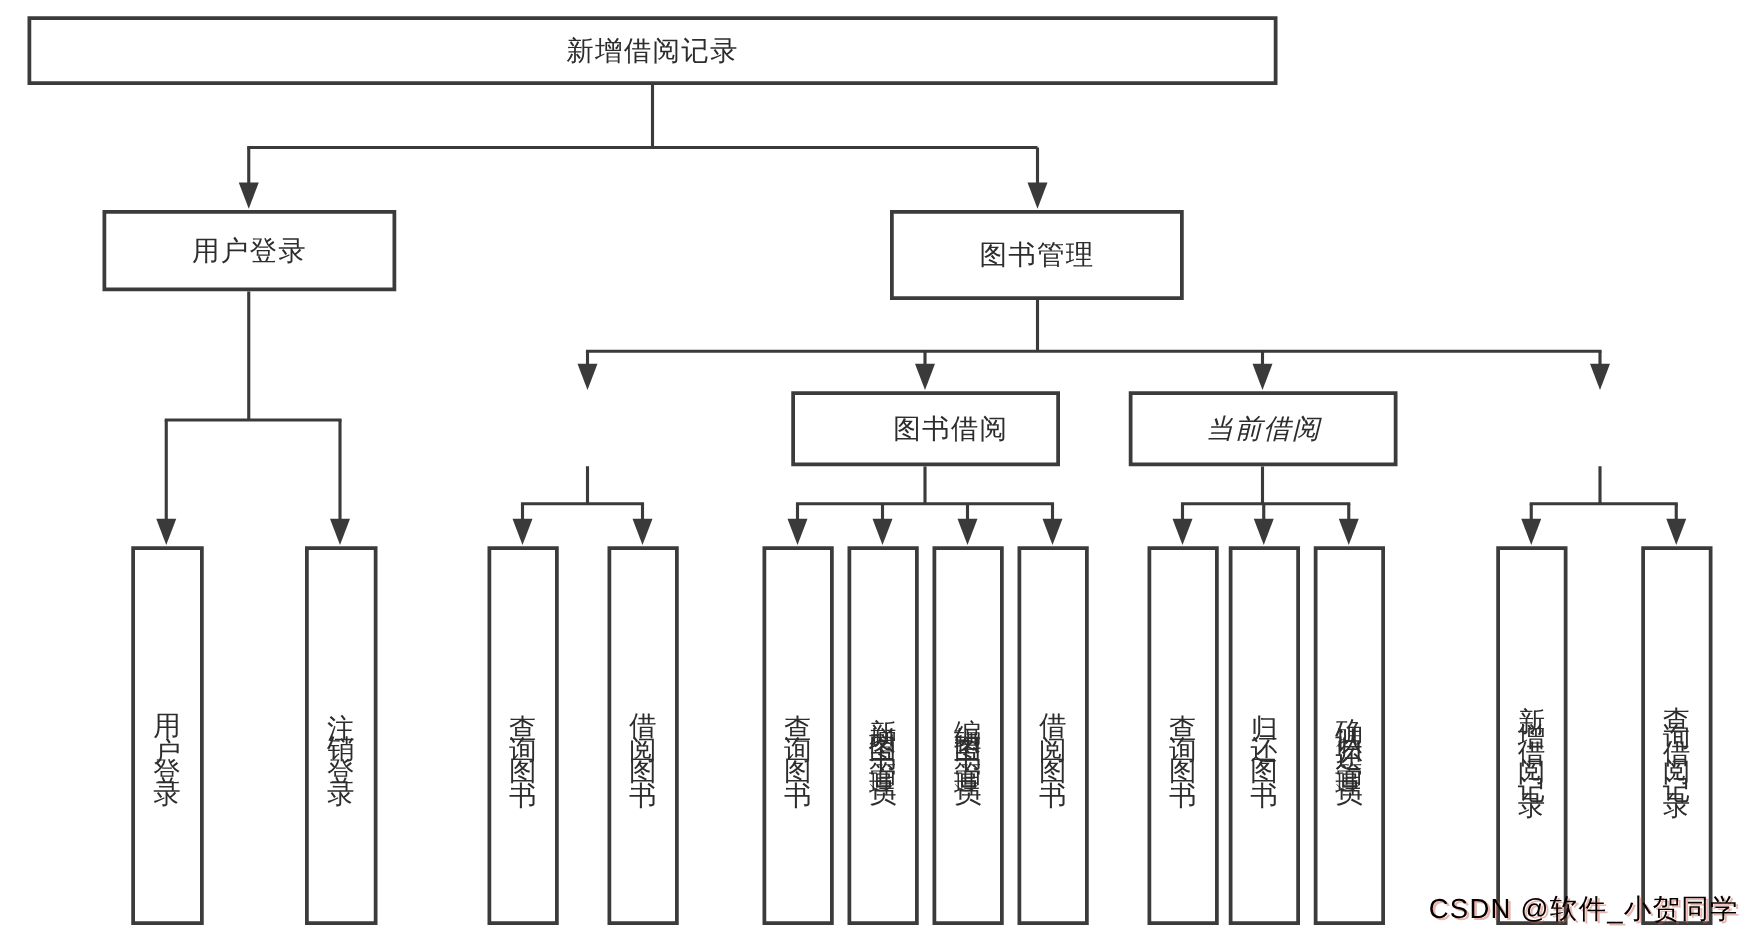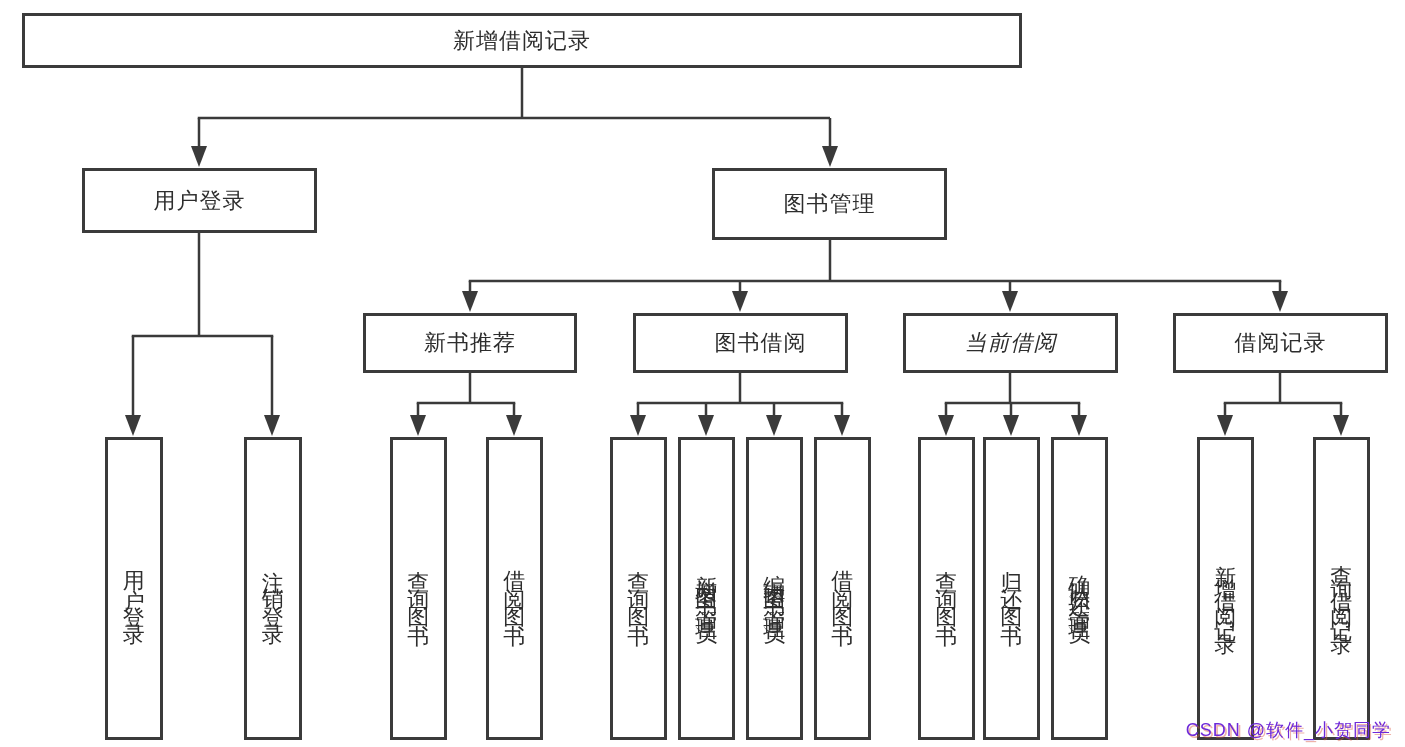--- a/index.html
+++ b/index.html
@@ -37,22 +37,22 @@
     text-orientation:mixed;
     line-height:1.15;
     white-space:nowrap;
   }
   .ls-s{letter-spacing:18px;}
   .ls-m{letter-spacing:14px;}
   .ls-l{letter-spacing:7px;}
   .watermark{
     position:absolute;
     right:14px;bottom:5px;
-    font-size:18px;
-    color:#6d28d9;
+    font-size:22px;
+    color:#000000;
     text-shadow:2px 2px 0 rgba(217,86,64,0.45);
     z-index:2;
     letter-spacing:1px;
   }
 </style>
 </head>
 <body>
 
 <div class="canvas">
 
@@ -126,31 +126,25 @@
     <span>新增借阅记录</span>
   </div>
 
   <div class="node" style="left:82px;top:168px;width:235px;height:65px;">
     <span>用户登录</span>
   </div>
   <div class="node" style="left:712px;top:168px;width:235px;height:72px;">
     <span>图书管理</span>
   </div>
 
-  <div class="node" style="left:363px;top:313px;width:214px;height:60px;">
-    <span>新书推荐</span>
-  </div>
   <div class="node" style="left:633px;top:313px;width:215px;height:60px;padding-left:40px;">
     <span>图书借阅</span>
   </div>
   <div class="node" style="left:903px;top:313px;width:215px;height:60px;font-style:italic;">
     <span>当前借阅</span>
-  </div>
-  <div class="node" style="left:1173px;top:313px;width:215px;height:60px;">
-    <span>借阅记录</span>
   </div>
 
   <div class="leaf" style="left:105px;top:437px;width:58px;height:303px;">
     <span class="vtext ls-s">用户登录</span>
   </div>
   <div class="leaf" style="left:244px;top:437px;width:58px;height:303px;">
     <span class="vtext ls-s">注销登录</span>
   </div>
 
   <div class="leaf" style="left:390px;top:437px;width:57px;height:303px;">

